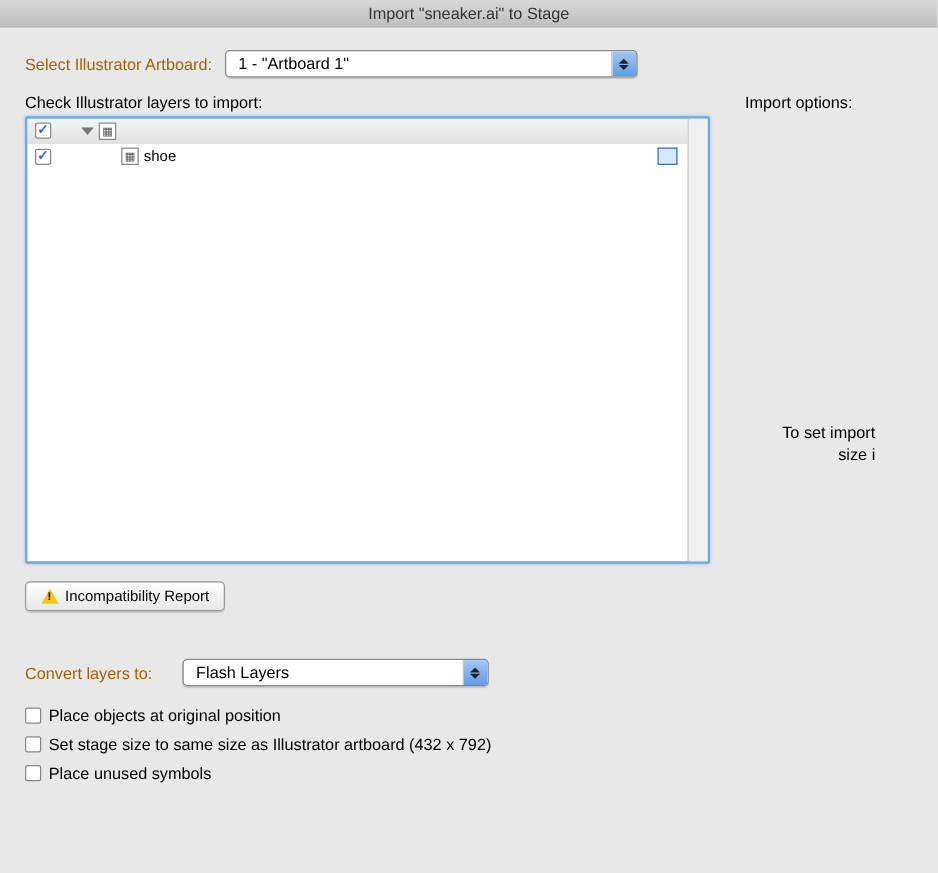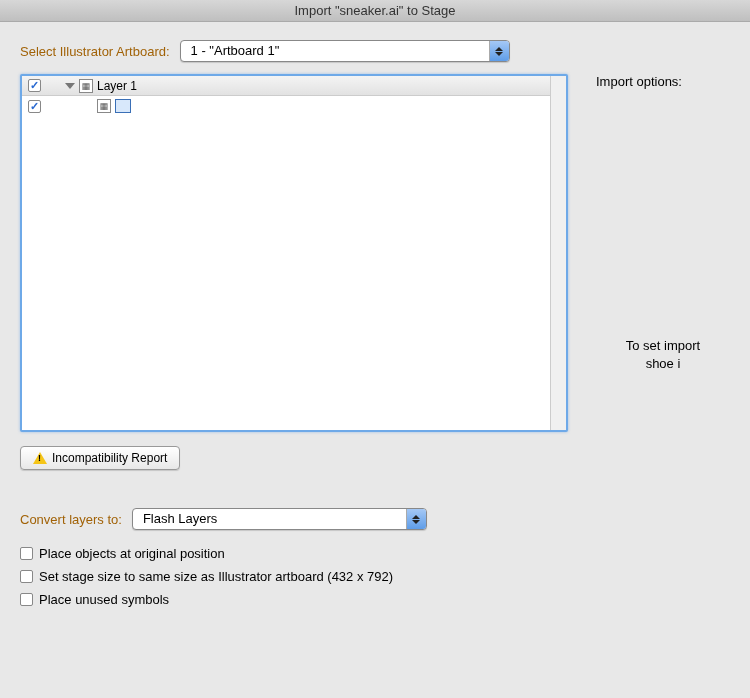--- a/index.html
+++ b/index.html
@@ -180,21 +180,21 @@
     }
     .right-box {
       height: 358px;
       border-left: none;
       padding: 0;
       display: flex;
       flex-direction: column;
       justify-content: center;
       align-items: center;
       color: #000;
-      text-align: center;
+      text-align: right;
     }
     .right-text {
       margin-top: 150px;
       font-size: 13px;
       line-height: 1.4;
     }
     .incompat-btn {
       margin-top: 14px;
       display: inline-flex;
       align-items: center;
@@ -227,20 +227,21 @@
       top: 1px;
       left: -2px;
       font-size: 9px;
       font-weight: bold;
       color: #000;
     }
     .convert-row {
       margin-top: 38px;
       display: flex;
       align-items: center;
+      gap: 14px;
     }
     .checkbox-row {
       display: flex;
       align-items: center;
       margin-top: 8px;
     }
     .checkbox-row .chk {
       margin-right: 6px;
     }
     .chk.unchecked::after { content: ""; }
@@ -261,53 +262,54 @@
       <span class="select-text">1 - "Artboard 1"</span>
       <div class="select-arrows">
         <div class="tri-up"></div>
         <div class="tri-down"></div>
       </div>
     </div>
   </div>
 
   <div class="main-split">
     <div>
+      <div class="panel-label">Check Illustrator layers to import:</div>
       <div class="layer-panel">
         <div class="layer-list">
 
           <div class="layer-row header">
             <div class="chk checked"></div>
             <span style="width:14px"></span>
             <div class="disclosure"></div>
             <div class="layer-icon">▦</div>
-            <span class="layer-name">Layer 1</span>
           </div>
 
           <div class="layer-row child">
             <div class="chk checked"></div>
             <span class="layer-indent"></span>
             <span style="width:14px"></span>
             <div class="layer-icon">▦</div>
+            <span class="layer-name">shoe</span>
             <div class="type-icon"></div>
           </div>
 
         </div>
         <div class="scrollbar-track"></div>
       </div>
 
       <div class="incompat-btn">
         <span class="warn-icon">
             <span class="warn-tri"></span>
           </span>
         <span>Incompatibility Report</span>
       </div>
 
       <div class="convert-row">
         <span class="label">Convert layers to:</span>
-        <div class="select-wrap" style="width:295px">
+        <div class="select-wrap" style="width:245px">
           <span class="select-text">Flash Layers</span>
           <div class="select-arrows">
             <div class="tri-up"></div>
             <div class="tri-down"></div>
           </div>
         </div>
       </div>
 
       <div class="checkbox-row" style="margin-top:16px">
         <div class="chk unchecked"></div>
@@ -321,19 +323,19 @@
         <div class="chk unchecked"></div>
         <label>Place unused symbols</label>
       </div>
     </div>
 
     <div class="right-panel">
       <div class="panel-label">Import options:</div>
       <div class="right-box">
         <div class="right-text">
           <div>To set import</div>
-          <div>shoe i</div>
+          <div>size i</div>
         </div>
       </div>
     </div>
   </div>
 
 </div>
 
 </body></html>

